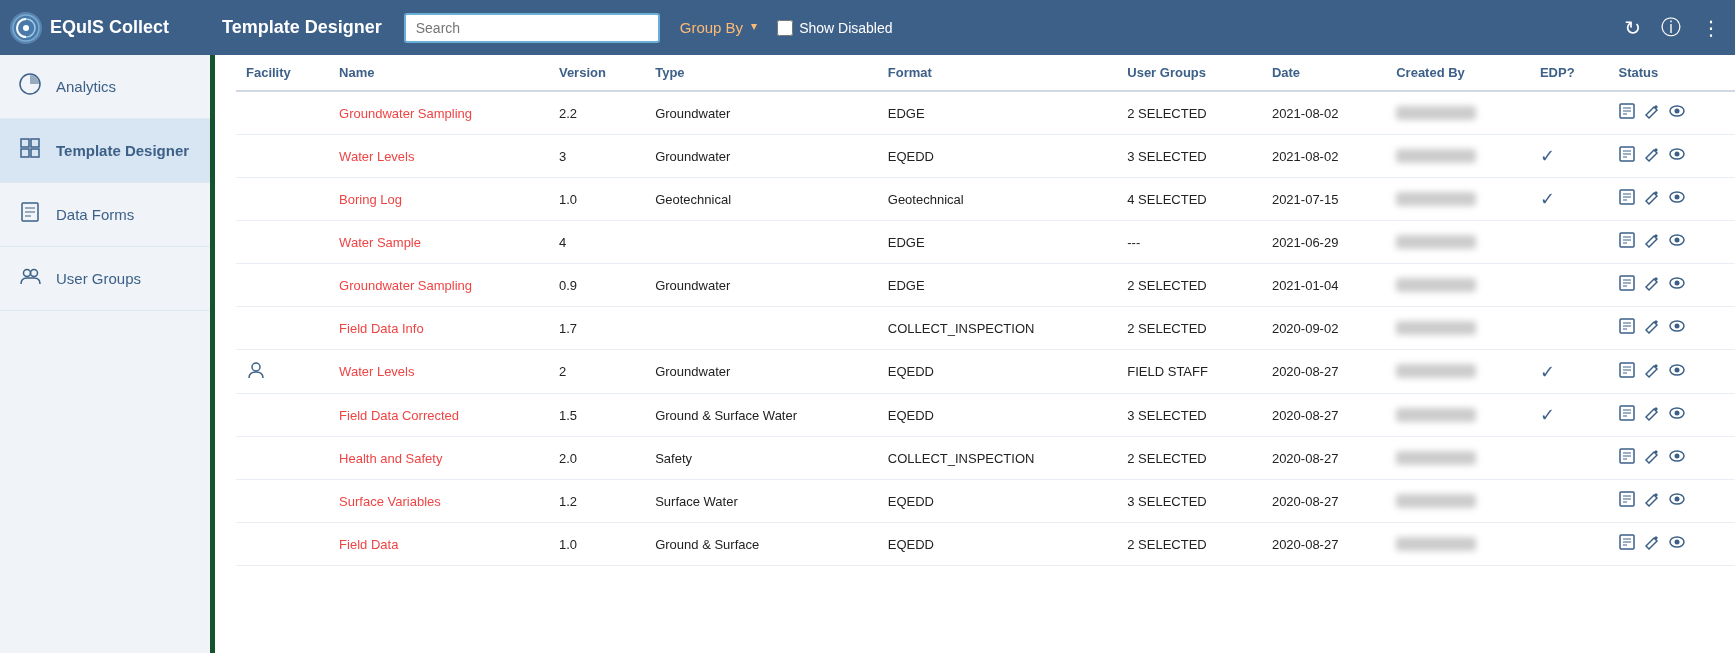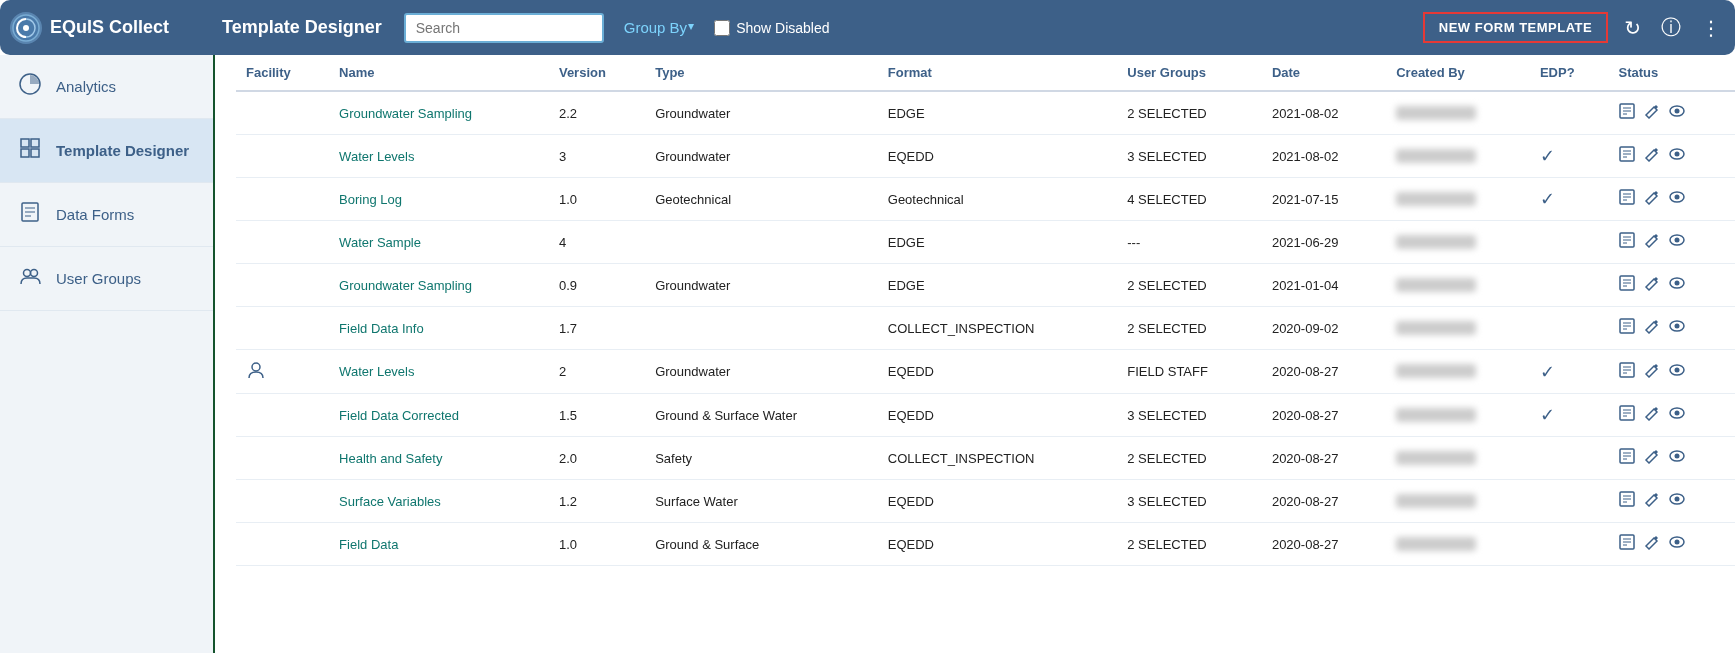--- a/index.html
+++ b/index.html
@@ -11,21 +11,20 @@
     
     .header {
       display: flex;
       align-items: center;
       background: #3d6088;
       color: #fff;
       height: 55px;
       padding: 0 10px;
       gap: 12px;
       flex-shrink: 0;
-      border-radius: 10px;
     }
     .header-logo {
       display: flex;
       align-items: center;
       gap: 8px;
       min-width: 200px;
     }
     .logo-icon {
       width: 32px; height: 32px;
       background: #5a85b0;
@@ -35,28 +34,28 @@
     }
     .logo-text { font-size: 18px; font-weight: bold; color: #fff; }
     .header-page-title { font-size: 18px; font-weight: bold; color: #fff; flex: 0 0 auto; margin-right: 10px; }
     .search-box {
       background: #fff;
       border: 2px solid #6baed6;
       border-radius: 3px;
       padding: 5px 10px;
       font-size: 14px;
       color: #999;
-      width: 200px;
+      width: 256px;
       outline: none;
     }
     .group-by-btn {
-      display: flex; align-items: flex-start; gap: 1px;
+      display: flex; align-items: flex-start; gap: 8px;
       background: transparent;
       border: none;
-      color: #7dd3fc;
+      color: #fdba74;
       font-size: 15px;
       cursor: pointer;
       padding: 4px 8px;
     }
     .group-by-arrow { font-size: 12px; }
     .show-disabled {
       display: flex; align-items: flex-end; gap: 6px;
       color: #fff; font-size: 14px;
     }
     .show-disabled input[type=checkbox] { width: 16px; height: 16px; cursor: pointer; }
@@ -76,21 +75,21 @@
       font-size: 20px; cursor: pointer; padding: 4px;
     }
 
     
     .body { display: flex; flex: 1; overflow: hidden; }
 
     
     .sidebar {
       width: 215px;
       background: #f0f4f8;
-      border-right: 2px solid #14532d;
+      border-right: 5px solid #14532d;
       display: flex;
       flex-direction: column;
       flex-shrink: 0;
     }
     .sidebar-item {
       display: flex;
       align-items: center;
       gap: 12px;
       padding: 18px 16px;
       cursor: pointer;
@@ -117,21 +116,21 @@
       border-bottom: 2px solid #d0d8e4;
       white-space: nowrap;
     }
     tbody tr { border-bottom: 1px solid #e8eef4; }
     tbody td {
       padding: 10px 10px;
       font-size: 13px;
       color: #222;
       vertical-align: middle;
     }
-    .td-name { color: #0f766e; font-weight: 500; }
+    .td-name { color: #ef4444; font-weight: 500; }
     .td-actions { display: flex; align-items: center; gap: 8px; }
     .action-icon { color: #3d6088; font-size: 16px; cursor: pointer; }
     .blurred {
       display: inline-block;
       background: #ccc;
       border-radius: 3px;
       filter: blur(3px);
       color: transparent;
       user-select: none;
       min-width: 80px;
@@ -170,21 +169,20 @@
       <span class="group-by-arrow">▾</span>
     </button>
 
     <label class="show-disabled">
       <input type="checkbox" style="">
       <span>Show Disabled</span>
     </label>
 
     <div class="spacer"></div>
 
-    <button class="new-form-btn">NEW FORM TEMPLATE</button>
 
     <button class="header-icon-btn" title="Refresh">
       <span>↻</span>
     </button>
     <button class="header-icon-btn" title="Info">
       <span>ⓘ</span>
     </button>
     <button class="header-icon-btn" title="Menu">
       <span>⋮</span>
     </button>

